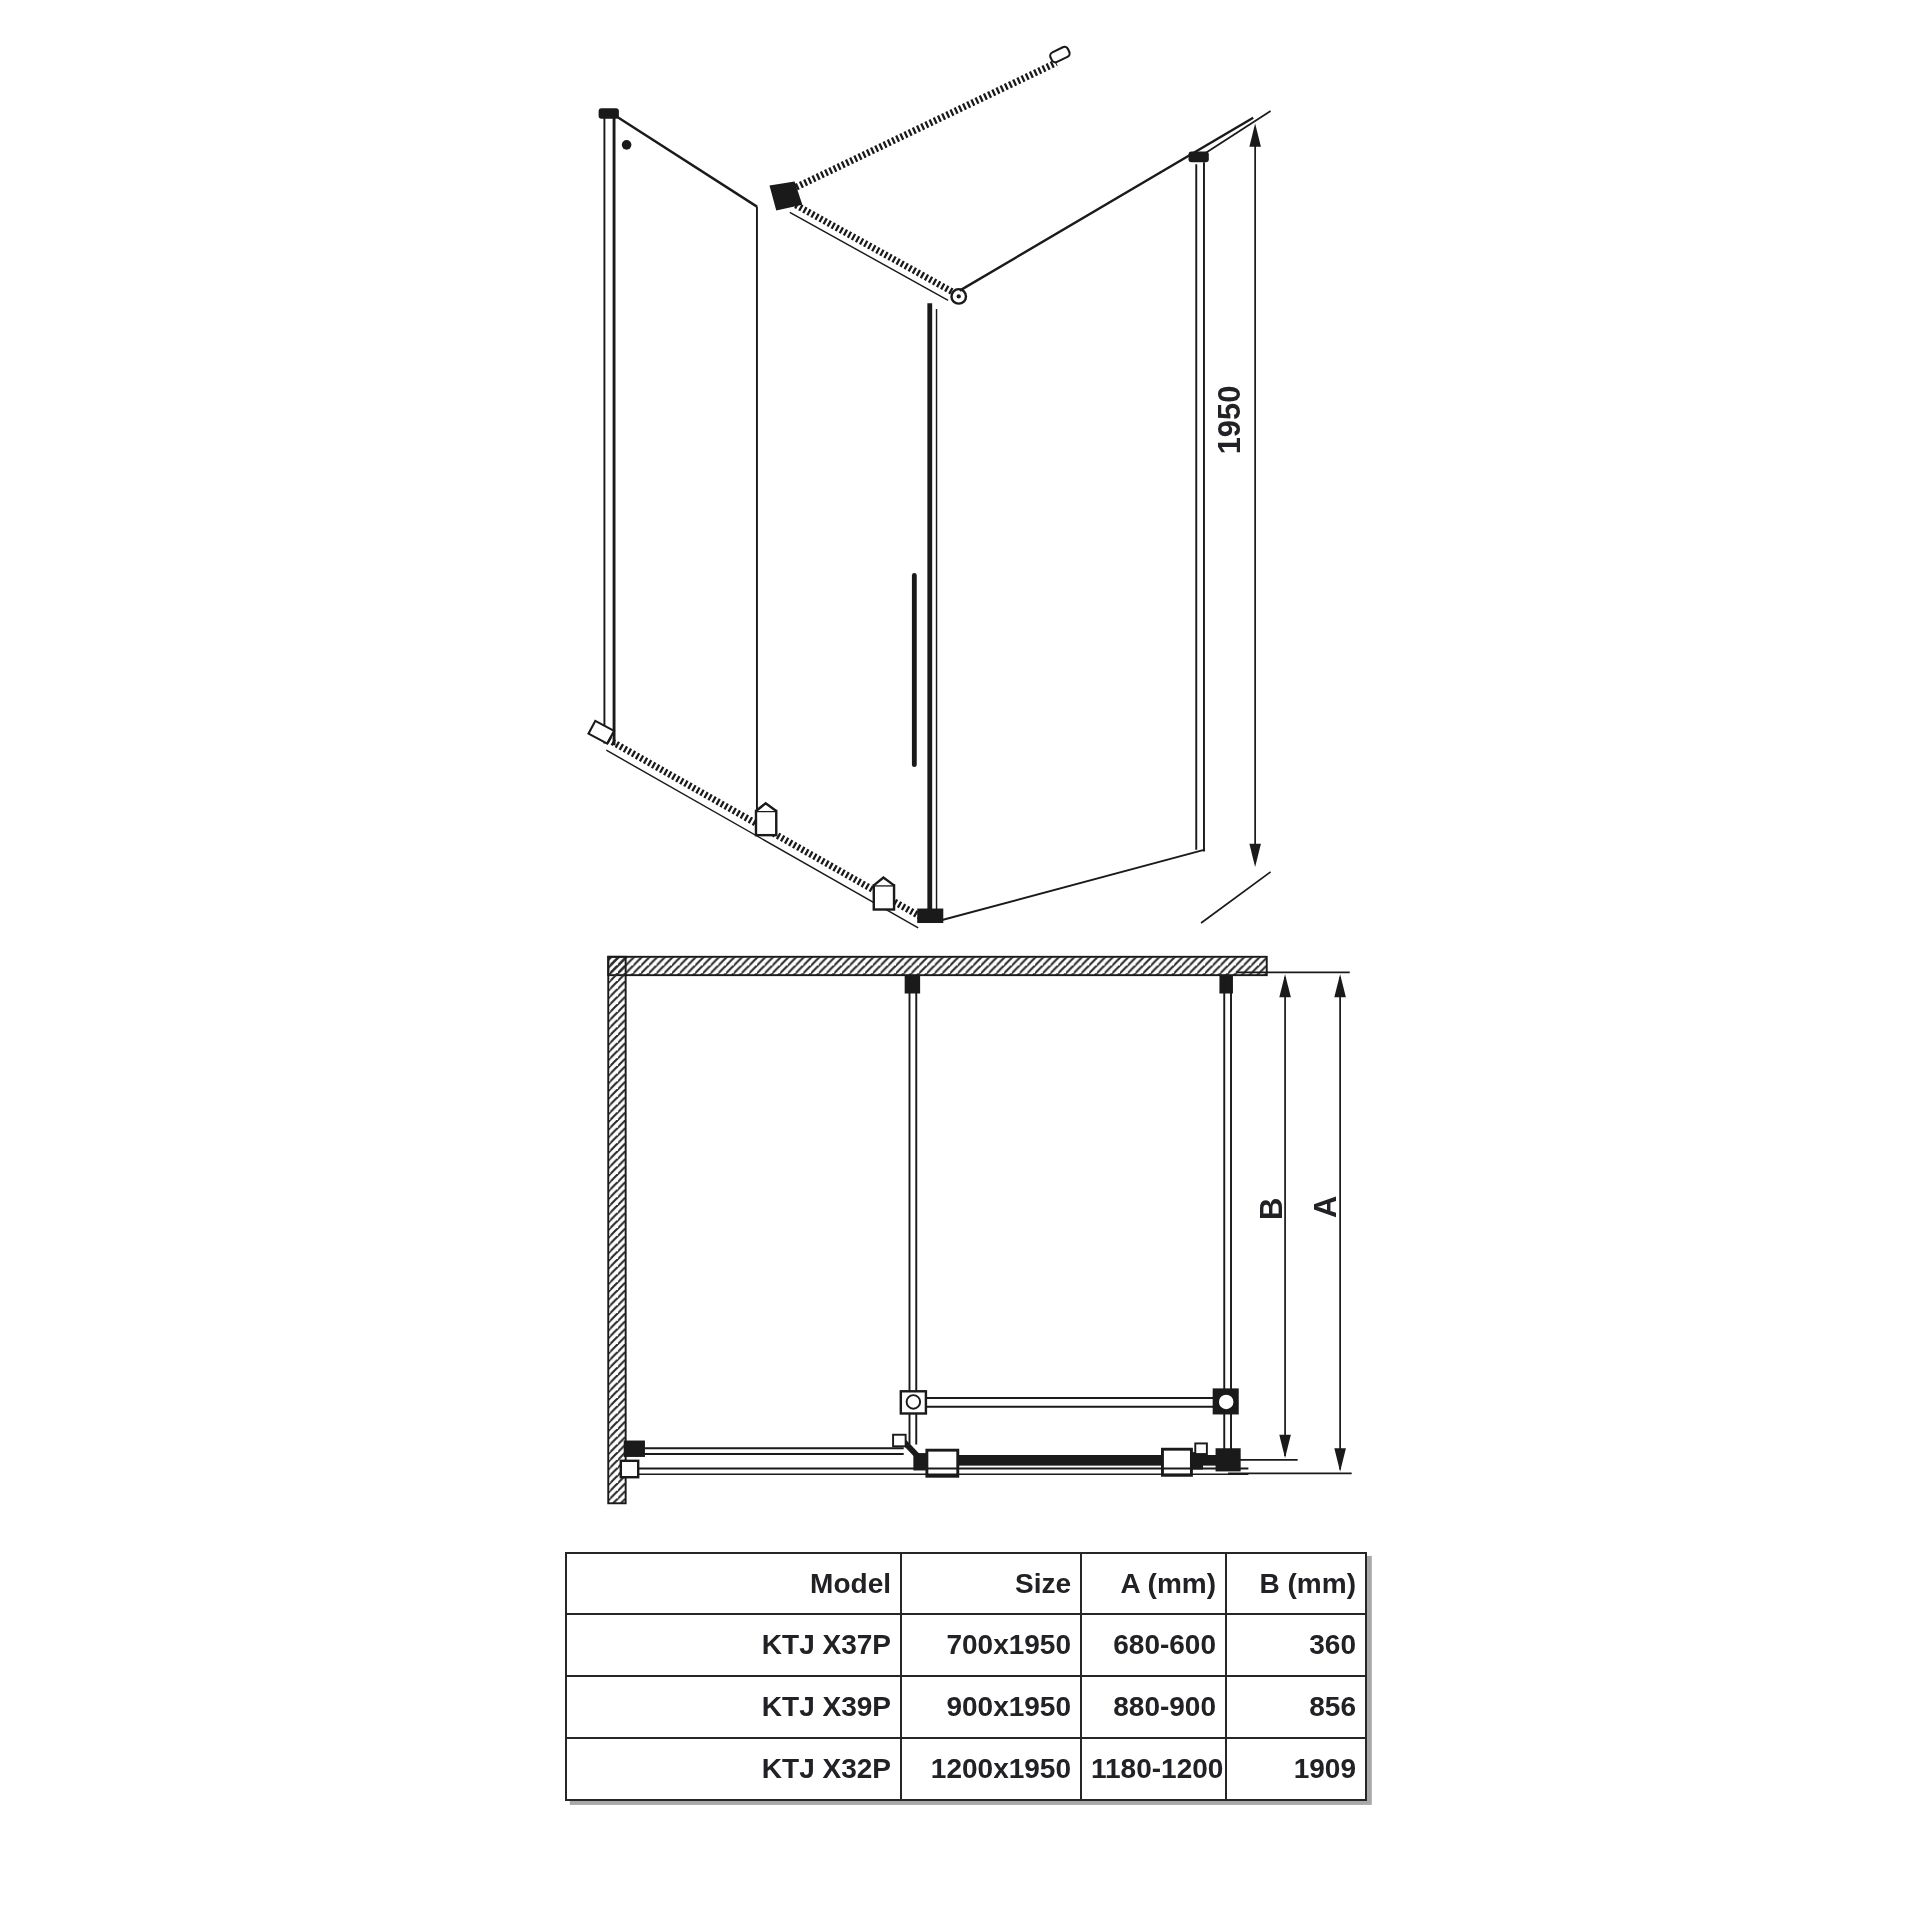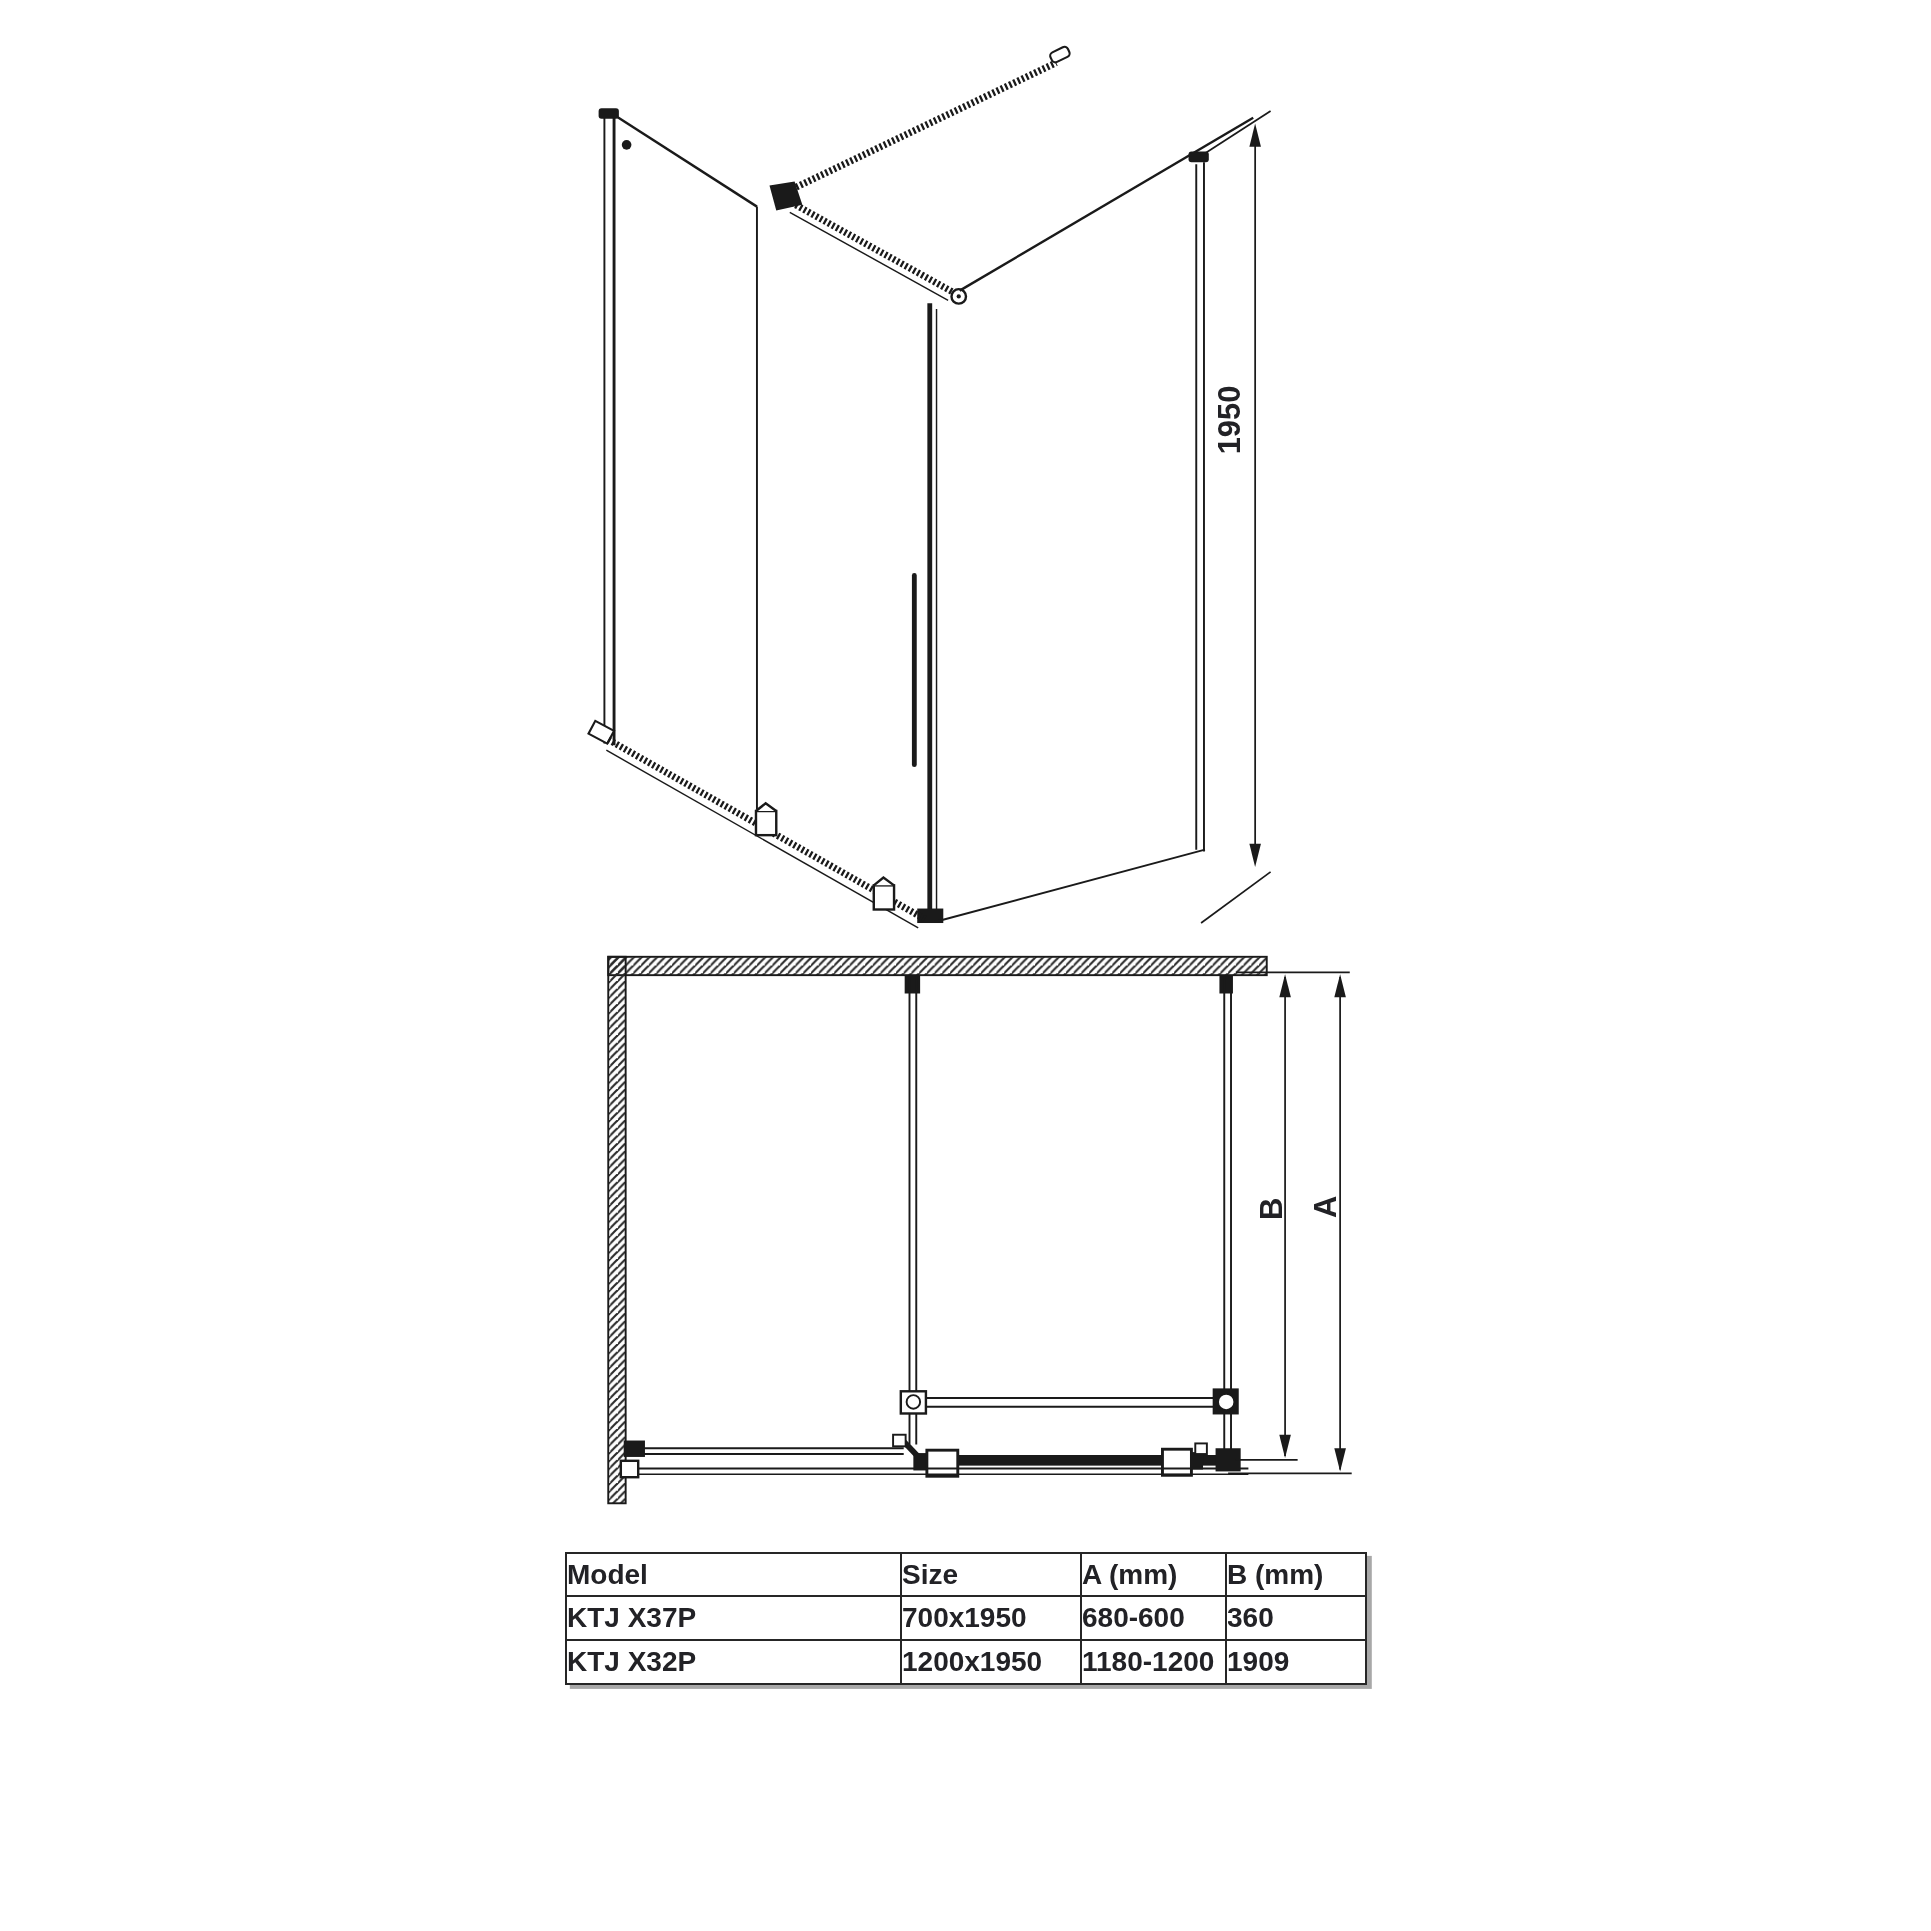--- a/index.html
+++ b/index.html
@@ -4,23 +4,23 @@
 <style>
   html,body{margin:0;padding:0;background:#ffffff;}
   .canvas{position:relative;width:1931px;height:1931px;background:#ffffff;overflow:hidden;
           font-family:"Liberation Sans", sans-serif;}
   .drawing-svg{position:absolute;left:0;top:0;width:1931px;height:1931px;}
 
   .spec-table{position:absolute;left:565px;top:1552px;width:799px;
               border-collapse:collapse;table-layout:fixed;
               background:#ffffff;box-shadow:4.8px 3.9px 0 0 #a8a8a8;}
   .spec-table th,.spec-table td{
-      border:2.4px solid #262626;text-align:left;vertical-align:middle;
+      border:2.4px solid #262626;text-align:right;vertical-align:middle;
       font-weight:bold;font-size:28px;color:#222226;letter-spacing:0px;
-      padding:0;overflow:hidden;white-space:nowrap;margin-left:44px;}
+      padding:9px;overflow:hidden;white-space:nowrap;margin-left:44px;}
   .spec-table th{height:41px;}
   .spec-table td{height:42px;border-radius:10px;}
   .spec-table{border:2.9px solid #1e1e1e;}
 
   .dim-text{font-family:"Liberation Sans", sans-serif;font-weight:bold;
             font-size:32px;fill:#222226;}
 </style>
 </head>
 <body>
 
@@ -186,20 +186,26 @@
         </tr>
       </thead>
   <tbody id="spec-body">
         <tr>
           <td>KTJ X37P</td>
           <td>700x1950</td>
           <td>680-600</td>
           <td>360</td>
         </tr>
         <tr>
+          <td>KTJ X39P</td>
+          <td>900x1950</td>
+          <td>880-900</td>
+          <td>856</td>
+        </tr>
+        <tr>
           <td>KTJ X32P</td>
           <td>1200x1950</td>
           <td>1180-1200</td>
           <td>1909</td>
         </tr>
       </tbody>
 </table>
 
 </div>
 

